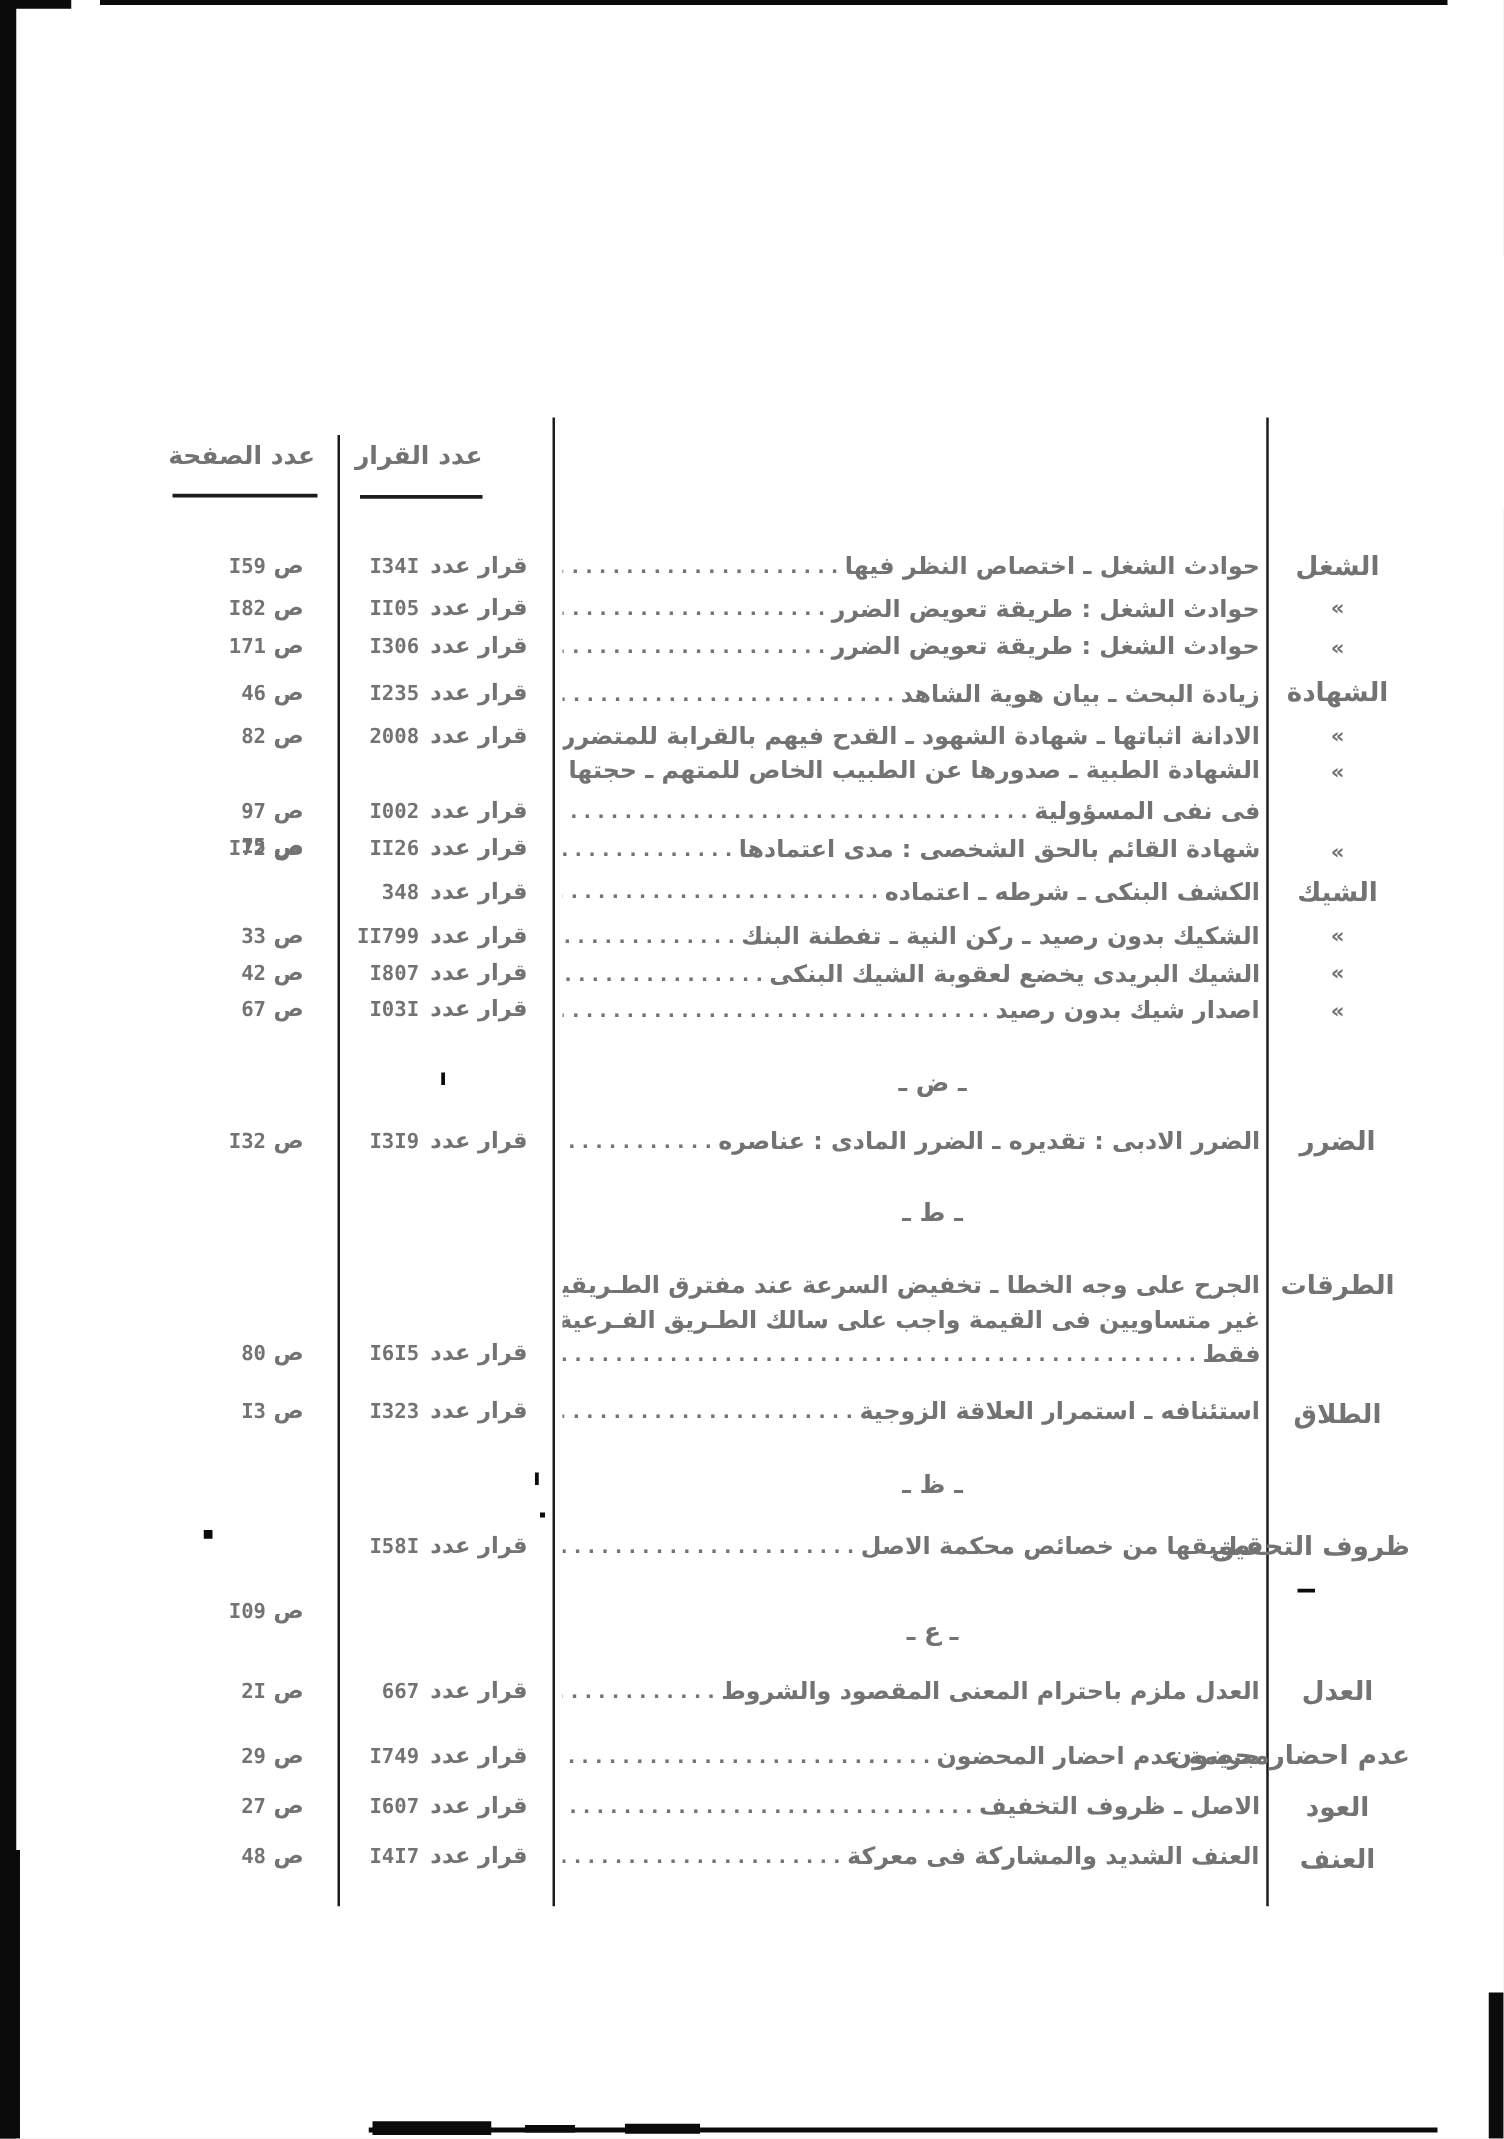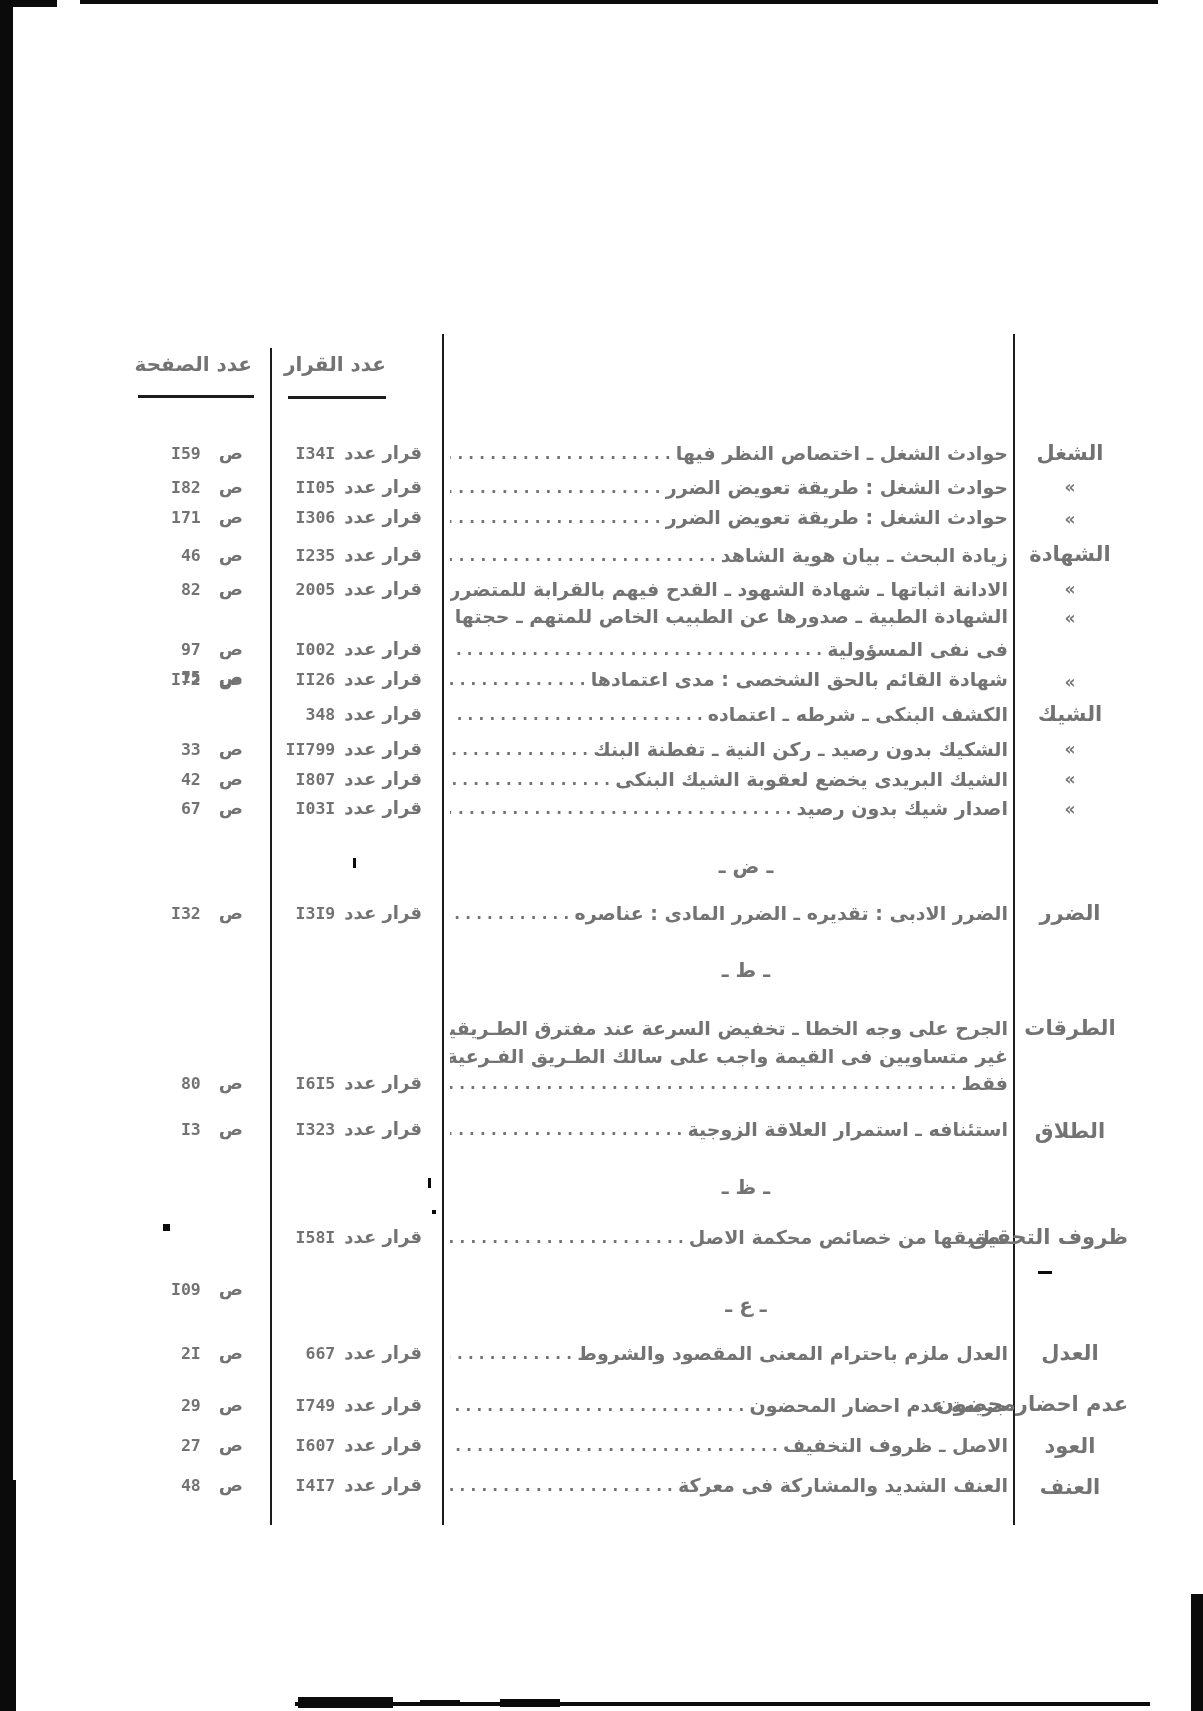--- a/index.html
+++ b/index.html
@@ -28,21 +28,21 @@
   }
   .declbl{font-size:18px;font-weight:700;}
   .num{
     font-family:"DejaVu Sans Mono",monospace;font-size:16.5px;font-weight:700;
     margin-right:9px;direction:ltr;unicode-bidi:embed;
   }
   .pagecell{
     position:absolute;left:140px;width:103px;height:27px;
     direction:rtl;text-align:right;white-space:nowrap;line-height:26px;
   }
-  .pagecell .num{margin-right:18px;}
+  .pagecell .num{margin-right:6px;}
   .plbl{font-size:18px;font-weight:700;}
   .cat{
     position:absolute;left:1012px;width:116px;
     text-align:center;white-space:nowrap;
     font-size:21px;font-weight:700;line-height:26px;
   }
   .cat.ditto{font-size:17px;}
   .divider{
     position:absolute;left:671px;width:150px;text-align:center;
     font-size:20px;font-weight:700;line-height:26px;
@@ -84,21 +84,21 @@
       <div class="desc" style="top: 474px;"><span>حوادث الشغل : طريقة تعويض الضرر</span><span class="dots"> . . . . . . . . . . . . . . . . . . . . . . . . . . . . . . . . . . . . . . . . . . . . . . . . . . . . . . . . . . . . . . . . . . . . . .</span></div>
       <div class="decision" style="top: 474px;"><span class="declbl">قرار عدد</span><span class="num">II05</span></div>
       <div class="pagecell" style="top: 474px;"><span class="plbl">ص</span><span class="num">I82</span></div>
       <div class="desc" style="top: 504px;"><span>حوادث الشغل : طريقة تعويض الضرر</span><span class="dots"> . . . . . . . . . . . . . . . . . . . . . . . . . . . . . . . . . . . . . . . . . . . . . . . . . . . . . . . . . . . . . . . . . . . . . .</span></div>
       <div class="decision" style="top: 504px;"><span class="declbl">قرار عدد</span><span class="num">I306</span></div>
       <div class="pagecell" style="top: 504px;"><span class="plbl">ص</span><span class="num">171</span></div>
       <div class="desc" style="top: 542px;"><span>زيادة البحث ـ بيان هوية الشاهد</span><span class="dots"> . . . . . . . . . . . . . . . . . . . . . . . . . . . . . . . . . . . . . . . . . . . . . . . . . . . . . . . . . . . . . . . . . . . . . .</span></div>
       <div class="decision" style="top: 542px;"><span class="declbl">قرار عدد</span><span class="num">I235</span></div>
       <div class="pagecell" style="top: 542px;"><span class="plbl">ص</span><span class="num">46</span></div>
       <div class="desc" style="top: 576px;"><span>الادانة اثباتها ـ شهادة الشهود ـ القدح فيهم بالقرابة للمتضرر</span></div>
-      <div class="decision" style="top: 576px;"><span class="declbl">قرار عدد</span><span class="num">2005</span></div>
+      <div class="decision" style="top: 576px;"><span class="declbl">قرار عدد</span><span class="num">2008</span></div>
       <div class="pagecell" style="top: 576px;"><span class="plbl">ص</span><span class="num">82</span></div>
       <div class="desc" style="top: 603px;"><span>الشهادة الطبية ـ صدورها عن الطبيب الخاص للمتهم ـ حجتها</span></div>
       <div class="desc" style="top: 636px;"><span>فى نفى المسؤولية</span><span class="dots"> . . . . . . . . . . . . . . . . . . . . . . . . . . . . . . . . . . . . . . . . . . . . . . . . . . . . . . . . . . . . . . . . . . . . . .</span></div>
       <div class="decision" style="top: 636px;"><span class="declbl">قرار عدد</span><span class="num">I002</span></div>
       <div class="pagecell" style="top: 636px;"><span class="plbl">ص</span><span class="num">97</span></div>
       <div class="desc" style="top: 666px;"><span>شهادة القائم بالحق الشخصى : مدى اعتمادها</span><span class="dots"> . . . . . . . . . . . . . . . . . . . . . . . . . . . . . . . . . . . . . . . . . . . . . . . . . . . . . . . . . . . . . . . . . . . . . .</span></div>
       <div class="decision" style="top: 666px;"><span class="declbl">قرار عدد</span><span class="num">II26</span></div>
       <div class="pagecell" style="top: 666px;"><span class="plbl">ص</span><span class="num">I72</span></div>
       <div class="desc" style="top: 701px;"><span>الكشف البنكى ـ شرطه ـ اعتماده</span><span class="dots"> . . . . . . . . . . . . . . . . . . . . . . . . . . . . . . . . . . . . . . . . . . . . . . . . . . . . . . . . . . . . . . . . . . . . . .</span></div>
       <div class="decision" style="top: 701px;"><span class="declbl">قرار عدد</span><span class="num">348</span></div>

